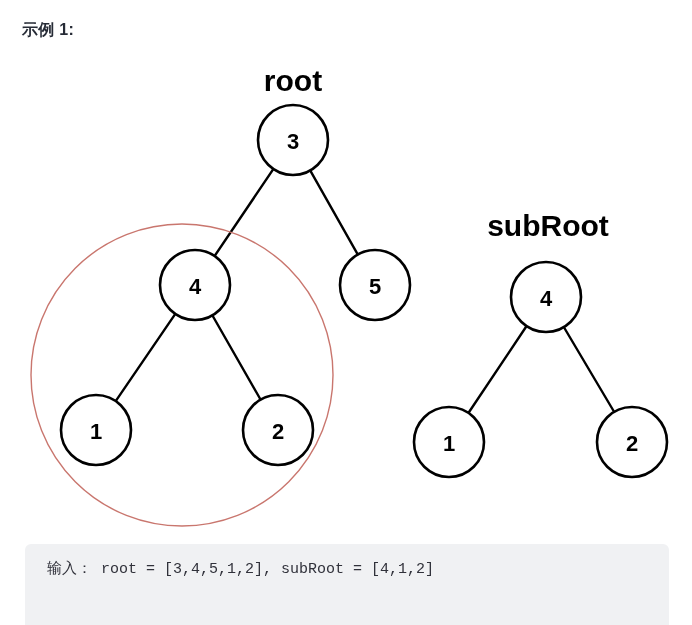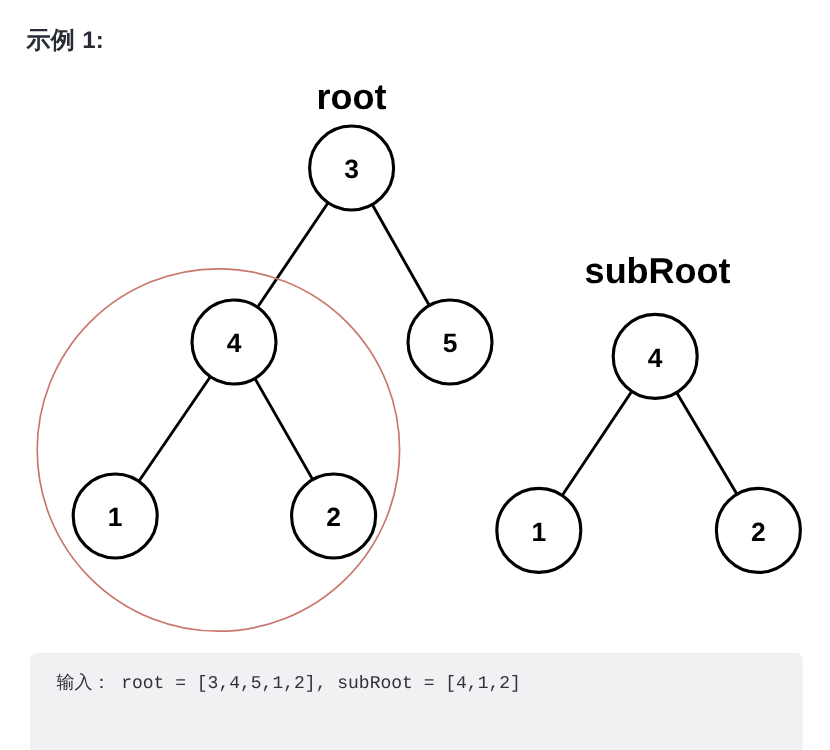--- a/index.html
+++ b/index.html
@@ -11,21 +11,21 @@
     width: 692px;
     height: 625px;
     position: relative;
     font-family: "Liberation Sans", sans-serif;
     overflow: hidden;
   }
   #page-title {
     position: absolute;
     left: 22px;
     top: 20px;
-    font-size: 20px;
+    font-size: 16px;
     font-weight: bold;
     color: #262b36;
     letter-spacing: 0.3px;
     white-space: pre;
   }
   #diagram-area {
     position: absolute;
     left: 0;
     top: 0;
     width: 692px;

